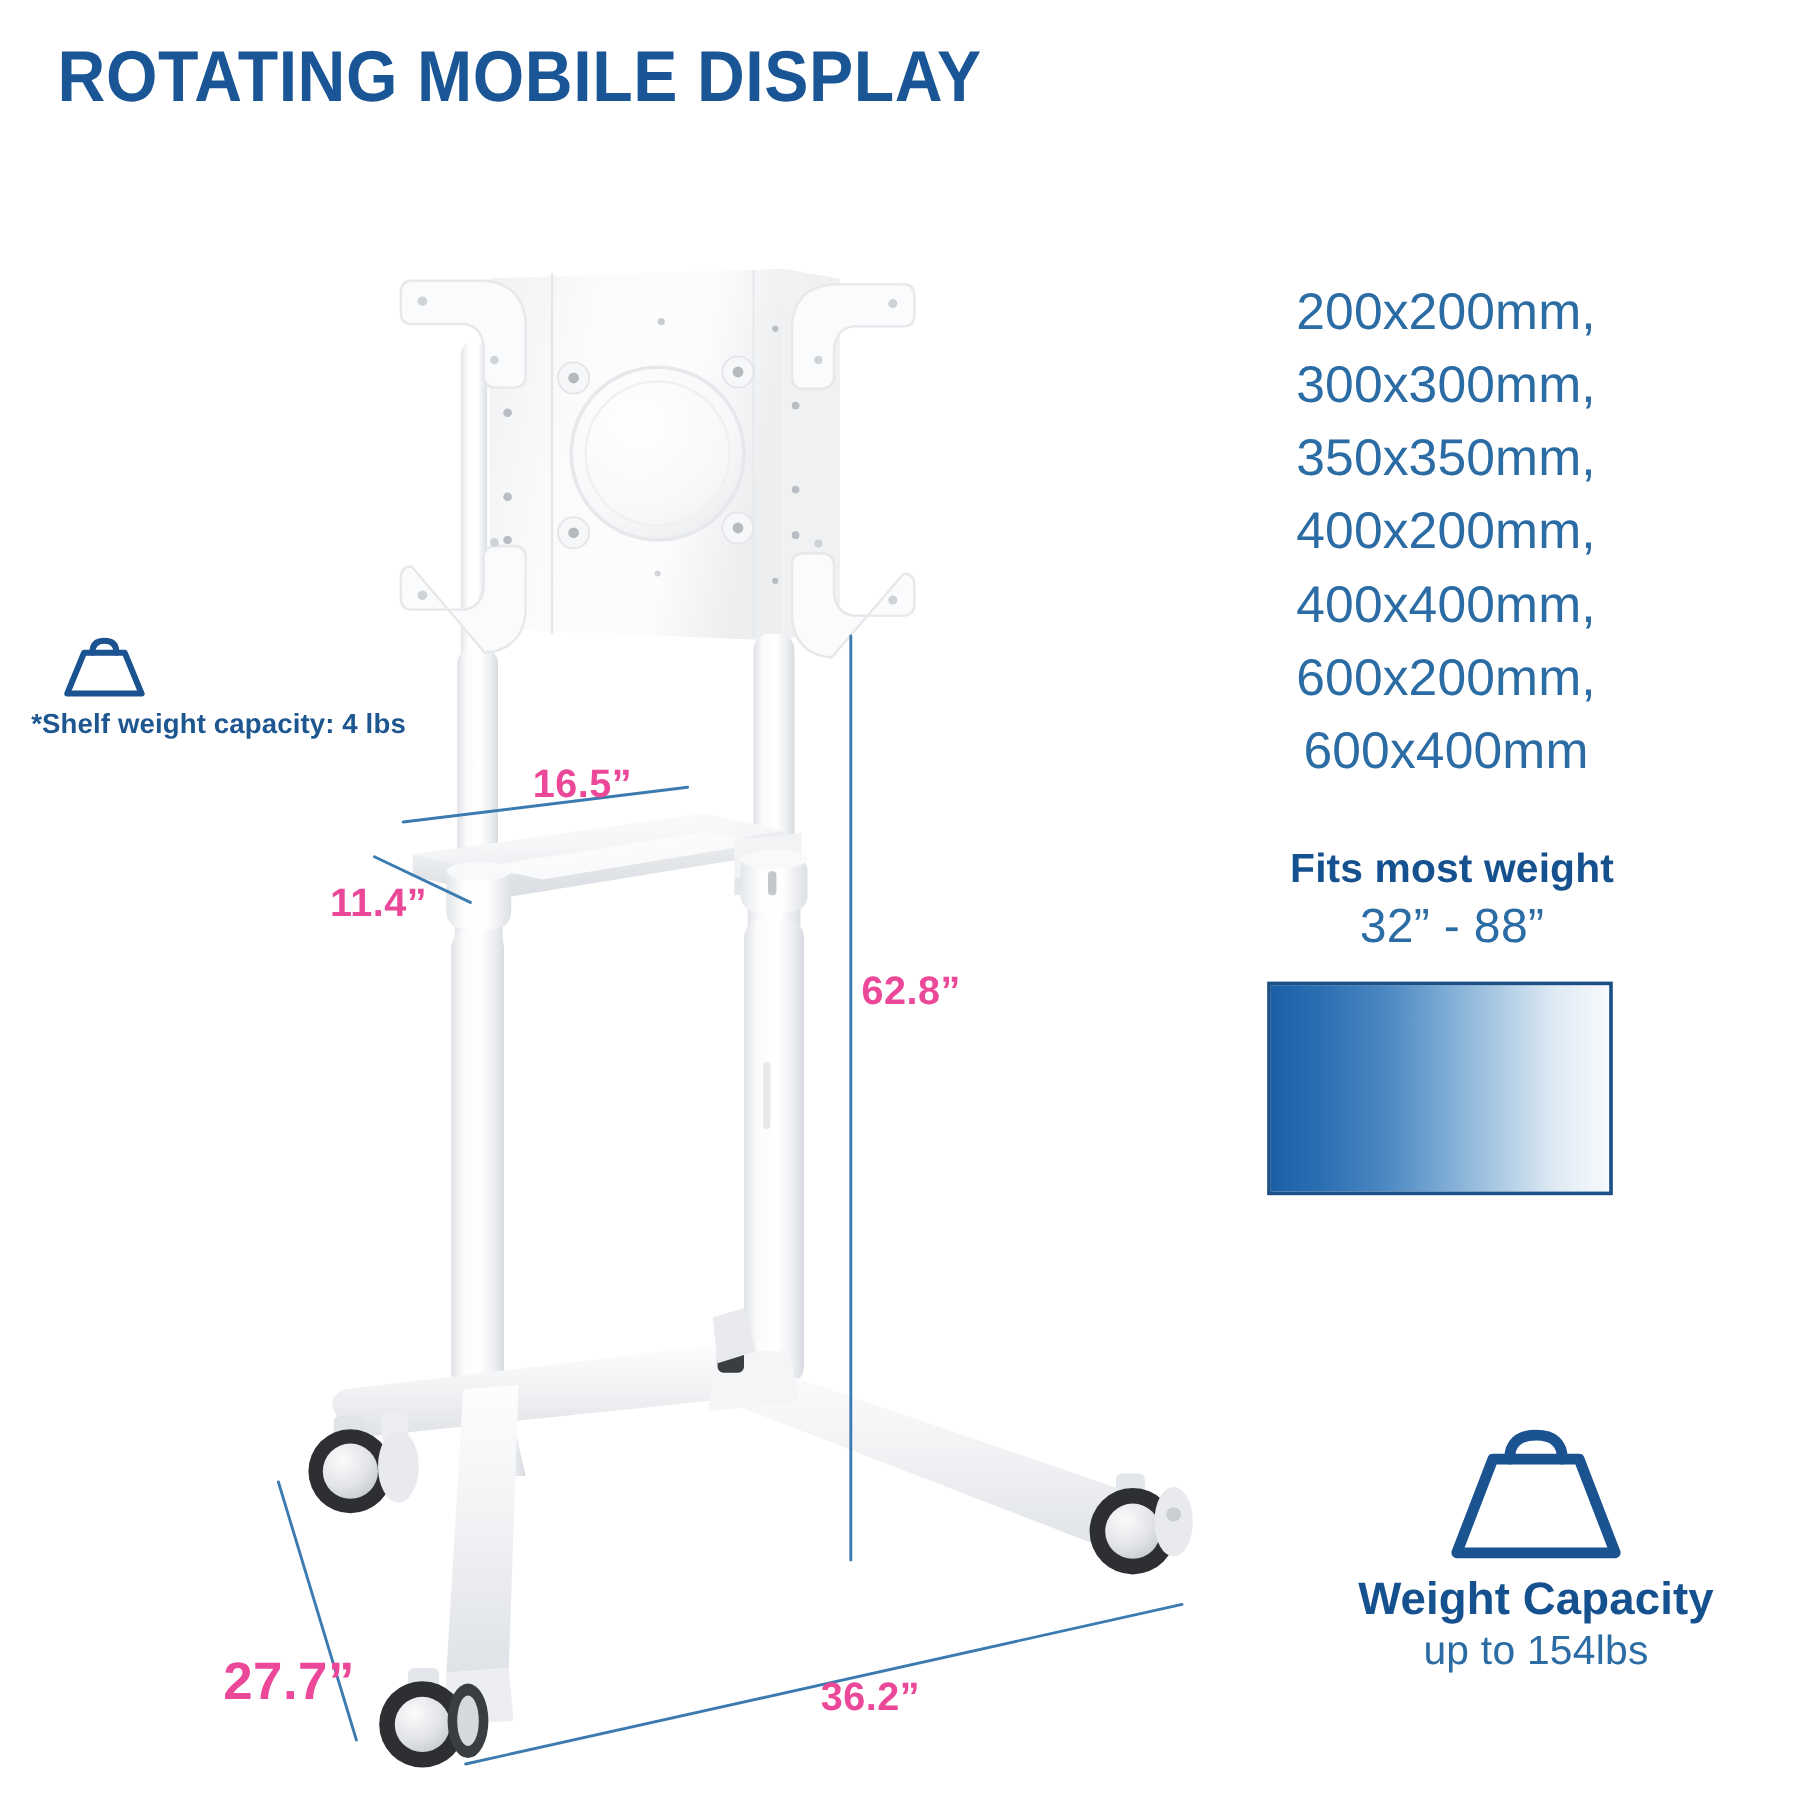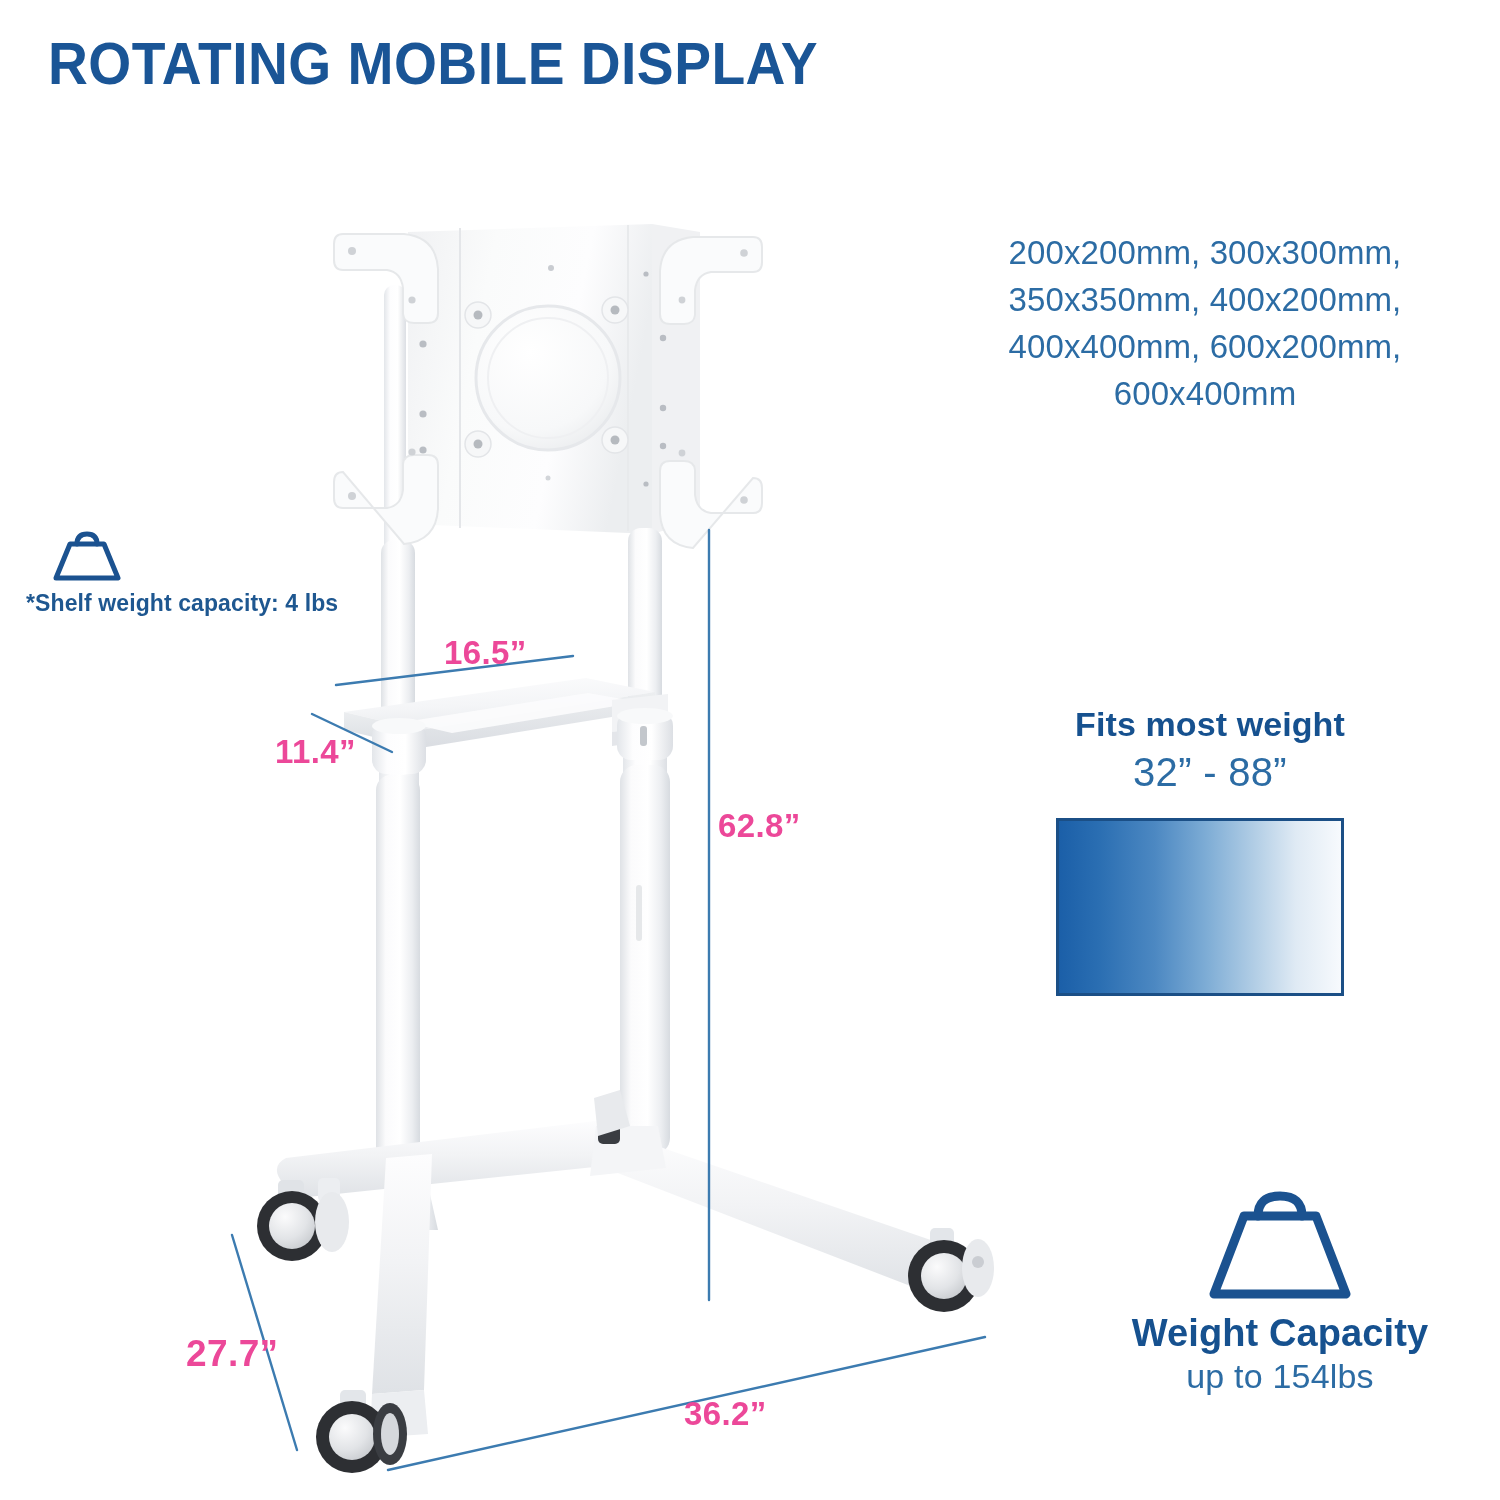--- a/index.html
+++ b/index.html
@@ -49,21 +49,21 @@
   }
   #vesa-heading {
     font-size: 43px;
     font-weight: 700;
     color: #16518f;
     letter-spacing: 0.5px;
     line-height: 1.1;
     margin-bottom: 12px;
   }
   #vesa-sizes {
-    font-size: 33px;
+    font-size: 43px;
     font-weight: 400;
     color: #2c6ca4;
     line-height: 1.42;
     letter-spacing: 0.1px;
   }
   #vesa-sizes .vline { display:block; }
 
   .fits-block {
     position: absolute;
     left: 1000px;
@@ -148,21 +148,21 @@
   .dim {
     position: absolute;
     color: #ec4899;
     font-weight: 600;
     letter-spacing: 0.4px;
     white-space: nowrap;
   }
   #dim-width  { left: 444px;  top: 634px;  font-size: 33px; }
   #dim-depth  { left: 275px;  top: 733px;  font-size: 33px; }
   #dim-height { left: 718px;  top: 807px;  font-size: 33px; }
-  #dim-base-depth { left: 186px; top: 1333px; font-size: 37px; }
+  #dim-base-depth { left: 186px; top: 1377px; font-size: 44px; }
   #dim-base-width { left: 684px; top: 1395px; font-size: 33px; }
 
   
   #product-illustration {
     position: absolute;
     left: 0;
     top: 0;
     width: 1500px;
     height: 1500px;
     pointer-events: none;

